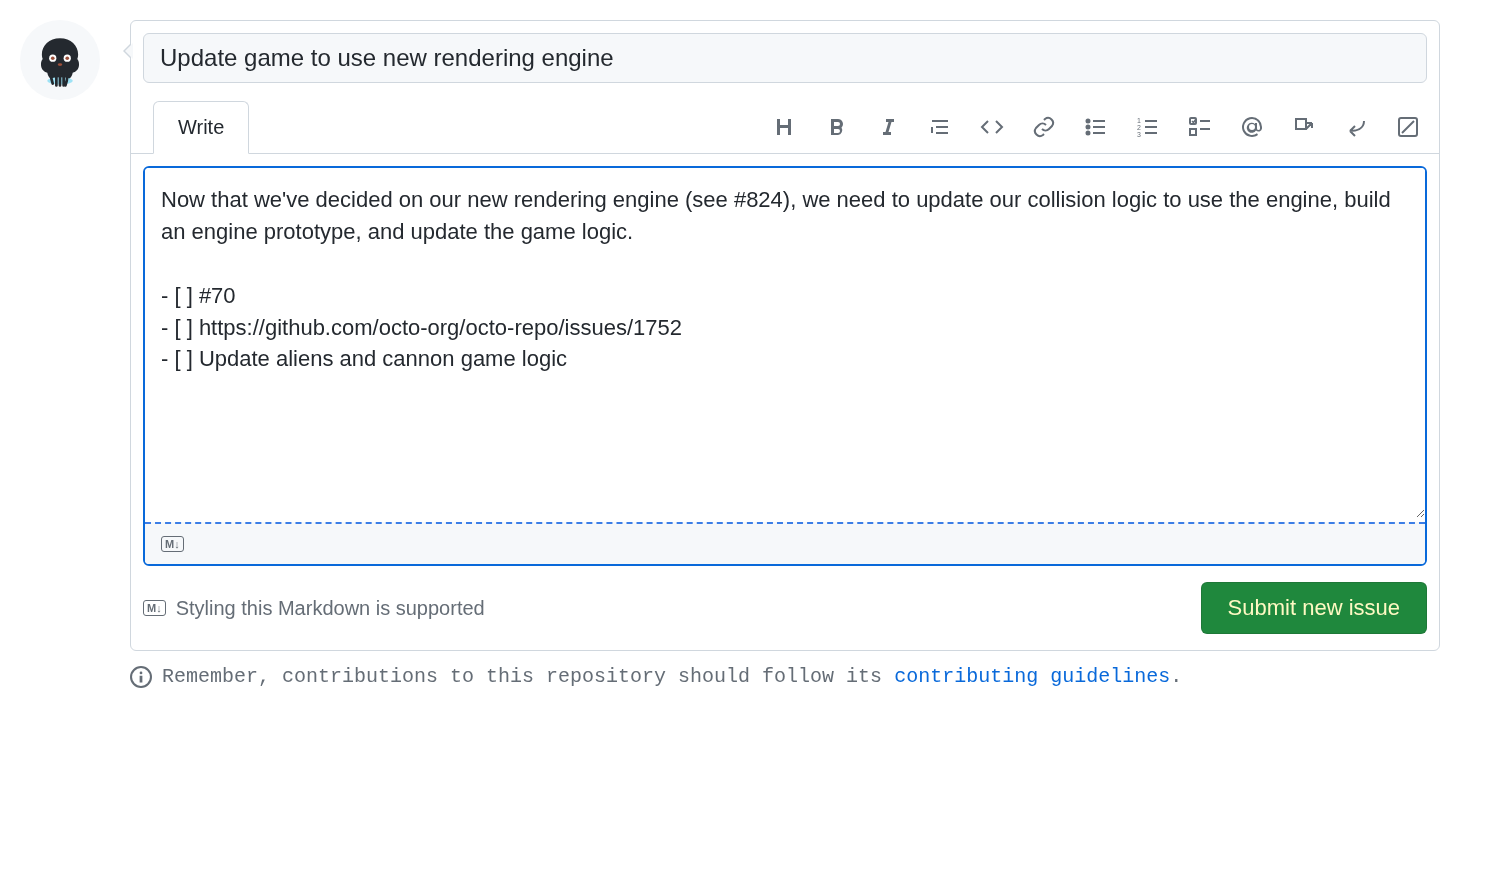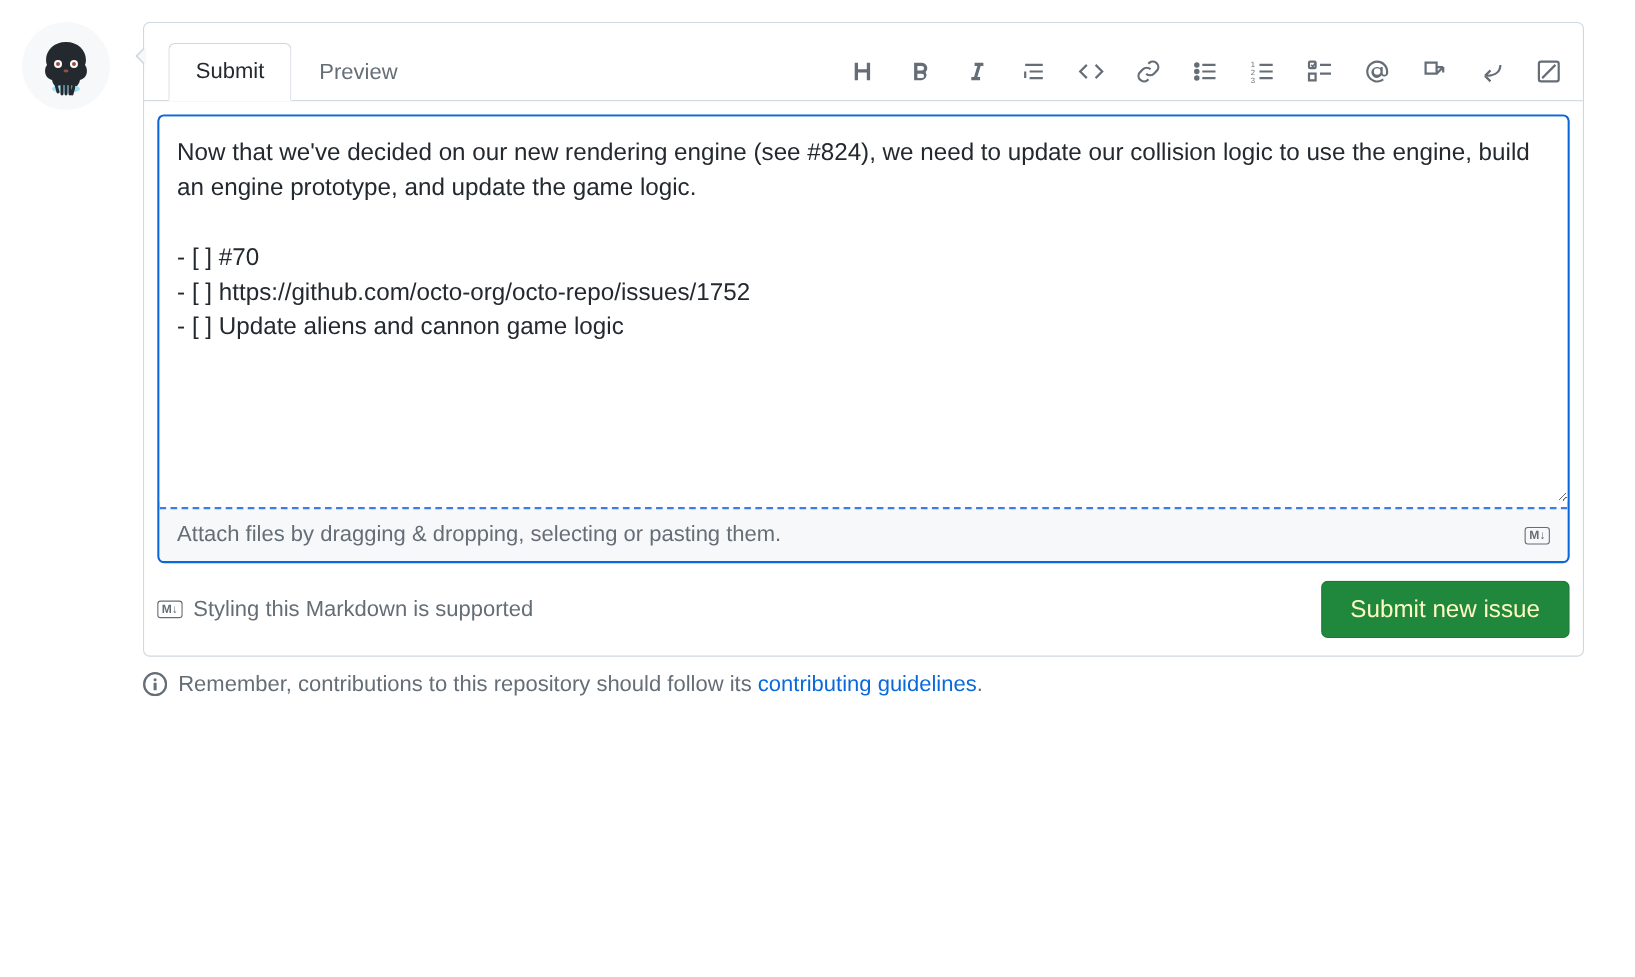--- a/index.html
+++ b/index.html
@@ -186,21 +186,23 @@
     border: 1px solid rgba(27,31,36,.15);
     border-radius: 6px;
     cursor: pointer;
   }
   .hint {
     margin-top: 14px;
     margin-left: 110px;
     font-size: 20px;
     color: #656d76;
     display: flex;
+    align-items: center;
     gap: 10px;
+    font-family: Liberation Mono, monospace;
   }
   .hint svg { width: 22px; height: 22px; fill: #656d76; }
   .hint a { color: #0969da; text-decoration: none; }
 </style>
 </head>
 <body>
 
 <div class="wrapper">
   <div class="avatar">
     <svg viewBox="0 0 64 64">
@@ -210,25 +212,27 @@
       <circle cx="40" cy="30" r="4" fill="#fff"></circle>
       <circle cx="24" cy="30" r="2" fill="#9b4f3a"></circle>
       <circle cx="40" cy="30" r="2" fill="#9b4f3a"></circle>
       <ellipse cx="32" cy="37" rx="2.5" ry="1.5" fill="#9b4f3a"></ellipse>
       <ellipse cx="32" cy="55" rx="14" ry="4" fill="#9ee2f5"></ellipse>
       <path fill="#24292f" d="M22 48c0 4 2 10 2 10m4-10v12m4-12v12m4-12v12m4-10c0 4-2 10-2 10" stroke="#24292f" stroke-width="3" stroke-linecap="round"></path>
     </svg>
   </div>
 
   <div class="comment-box">
+    <div class="title-row">
+      <input class="title-input" type="text" value="Update game to use new rendering engine" style="">
+    </div>
 
     <div class="tabs-row">
       <div class="tabs">
-        <div class="tab active">Submit</div>
-        <div class="tab">Preview</div>
+        <div class="tab active">Write</div>
       </div>
       <div class="toolbar">
         <span class="tb">
             <svg viewBox="0 0 24 24">
               <path d="M5 4v16h3v-7h8v7h3V4h-3v6H8V4H5z"></path>
             </svg>
           </span>
         <span class="tb">
             <svg viewBox="0 0 24 24">
               <path d="M7 4h7a5 5 0 0 1 3.5 8.5A5 5 0 0 1 14 20H7V4zm3 3v4h4a2 2 0 0 0 0-4h-4zm0 7v4h4a2 2 0 0 0 0-4h-4z"></path>
@@ -302,21 +306,20 @@
     </div>
 
     <div class="editor-wrap">
       <div class="editor">
         <textarea class="textarea" style="">Now that we've decided on our new rendering engine (see #824), we need to update our collision logic to use the engine, build an engine prototype, and update the game logic.
 
 - [ ] #70
 - [ ] https://github.com/octo-org/octo-repo/issues/1752
 - [ ] Update aliens and cannon game logic</textarea>
         <div class="attach">
-          <span>Attach files by dragging &amp; dropping, selecting or pasting them.</span>
           <span class="md-badge">M↓</span>
         </div>
       </div>
     </div>
 
     <div class="footer-row">
       <div class="md-note">
         <span class="md-badge">M↓</span>
         <span>Styling this Markdown is supported</span>
       </div>

